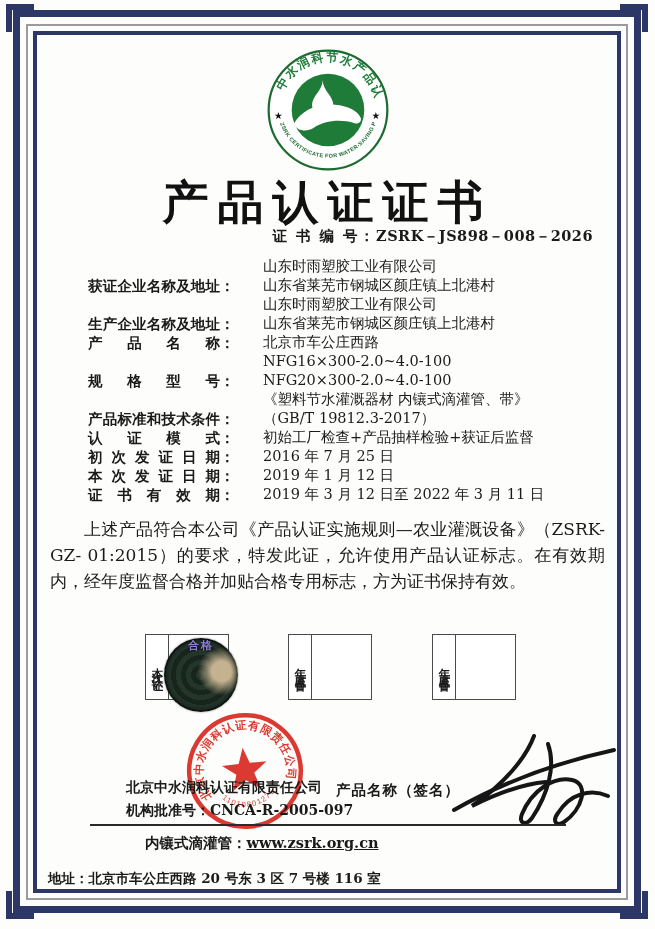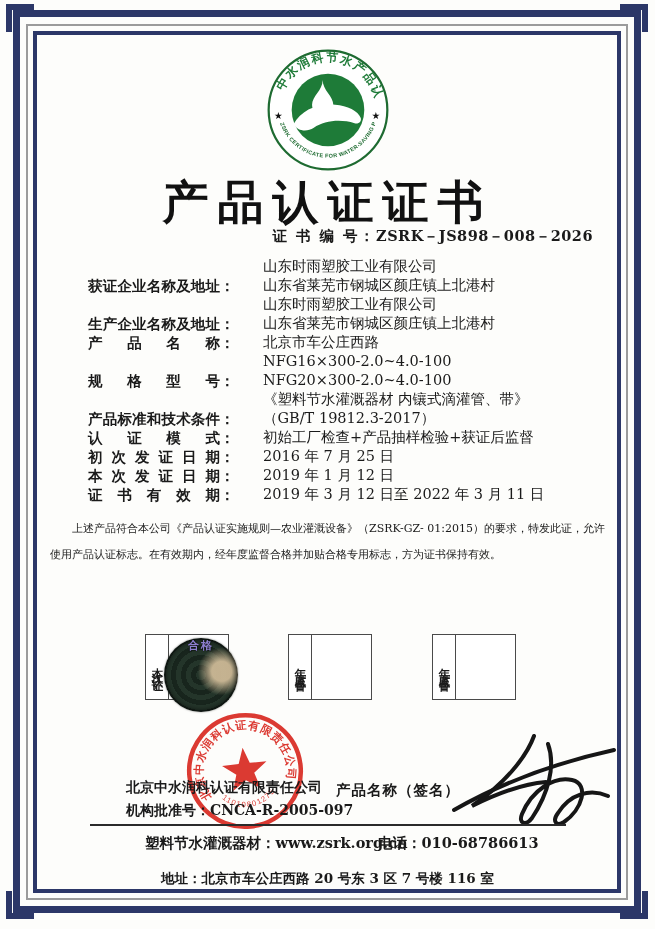--- a/index.html
+++ b/index.html
@@ -23,21 +23,21 @@
   .title{position:absolute;top:126px;left:0;right:0;text-align:center;
     font-family:"Liberation Sans","DejaVu Sans",sans-serif;
     font-size:46px;font-weight:900;letter-spacing:9px;color:#111;}
   .certno{position:absolute;top:181px;right:14px;font-size:14.5px;font-weight:bold;letter-spacing:.5px;}
   .certno .lb{letter-spacing:2px;}
   .fields{position:absolute;top:211px;left:40px;right:0;font-size:14.5px;line-height:19px;}
   .row{display:flex;align-items:flex-end;}
   .lbl{width:132px;font-weight:bold;text-align:justify;text-align-last:justify;flex:none;}
   .colon{flex:none;font-weight:bold;width:15px;}
   .vals{flex:1;margin-left:28px;}
-  .statement{position:absolute;top:470px;left:2px;right:2px;font-size:11px;line-height:26px;
+  .statement{position:absolute;top:470px;left:2px;right:2px;font-size:17px;line-height:26px;
     text-indent:2em;text-align:justify;}
   
   .sbox{position:absolute;top:588px;width:82px;height:64px;border:1.5px solid #4a4a4a;
     display:flex;background:#fff;}
   .sbox .vlab{width:22px;border-right:1px solid #4a4a4a;display:flex;align-items:center;justify-content:center;
     writing-mode:vertical-lr;text-orientation:upright;font-size:11.5px;font-weight:bold;letter-spacing:4px;}
   .sbox .vcell{flex:1;}
   .b1{left:97px;} .b2{left:240px;} .b3{left:384px;}
   .sticker{position:absolute;left:116px;top:592px;width:74px;height:74px;border-radius:50%;
     background:
@@ -48,23 +48,23 @@
     display:flex;align-items:flex-start;justify-content:center;}
   .sticker .ok{font-size:11px;color:#8d7fd0;font-weight:bold;margin-bottom:9px;letter-spacing:2px;
     text-shadow:0 0 2px #000;}
   
   .seal{position:absolute;left:134px;top:662px;width:126px;height:126px;opacity:.9;transform:rotate(-6deg);}
   .issuer{position:absolute;left:78px;top:730px;width:230px;font-size:14px;font-weight:bold;line-height:23px;}
   .signlabel{position:absolute;left:288px;top:735px;font-size:14.5px;font-weight:bold;letter-spacing:1px;}
   .signature{position:absolute;left:400px;top:684px;width:176px;height:100px;}
   .rule{position:absolute;left:42px;top:778px;width:476px;border-top:2px solid #2b2b2b;}
   .fquery{position:absolute;left:97px;top:788px;font-size:14.5px;font-weight:bold;}
-  .fquery .website{margin-top:32px;}
+  .fquery .website{text-decoration:underline;margin-top:32px;}
   .fphone{position:absolute;left:330px;top:788px;font-size:14.5px;font-weight:bold;}
-  .faddress{position:absolute;left:0;right:0;top:824px;text-align:center;font-size:13.5px;font-weight:bold;}
+  .faddress{position:absolute;left:0;right:0;top:824px;font-size:13.5px;font-weight:bold;}
 </style>
 </head>
 <body>
 
 <div class="page">
 
   <div class="f-outer"></div>
   <div class="f-gray"></div>
   <div class="f-inner"></div>
   <div class="corner c-tl"></div>
@@ -217,19 +217,18 @@
         <g fill="none" stroke="#161616" stroke-width="4" stroke-linecap="round">
           <path d="M86,6 C78,28 56,54 24,76 C48,64 74,54 98,52"></path>
           <path d="M6,80 C48,56 102,34 166,20"></path>
           <path d="M100,14 C108,36 100,64 84,88 C78,96 70,94 74,84 C84,60 106,46 124,50 C142,54 134,80 116,92 C108,97 104,91 110,83 C122,64 142,58 160,66"></path>
         </g>
       </svg>
     </div>
 
     <div class="rule"></div>
     <div class="fquery">
-      <span>塑料节水灌溉器材：</span><span class="website">www.zsrk.org.cn</span>
-    </div>
-    <div class="fphone">电话：010-68786613</div>
+      <span>内镶式滴灌管：</span><span class="website">www.zsrk.org.cn</span>
+    </div>
     <div class="faddress">地址：北京市车公庄西路 20 号东 3 区 7 号楼 116 室</div>
 
   </div>
 </div>
 
 </body></html>

